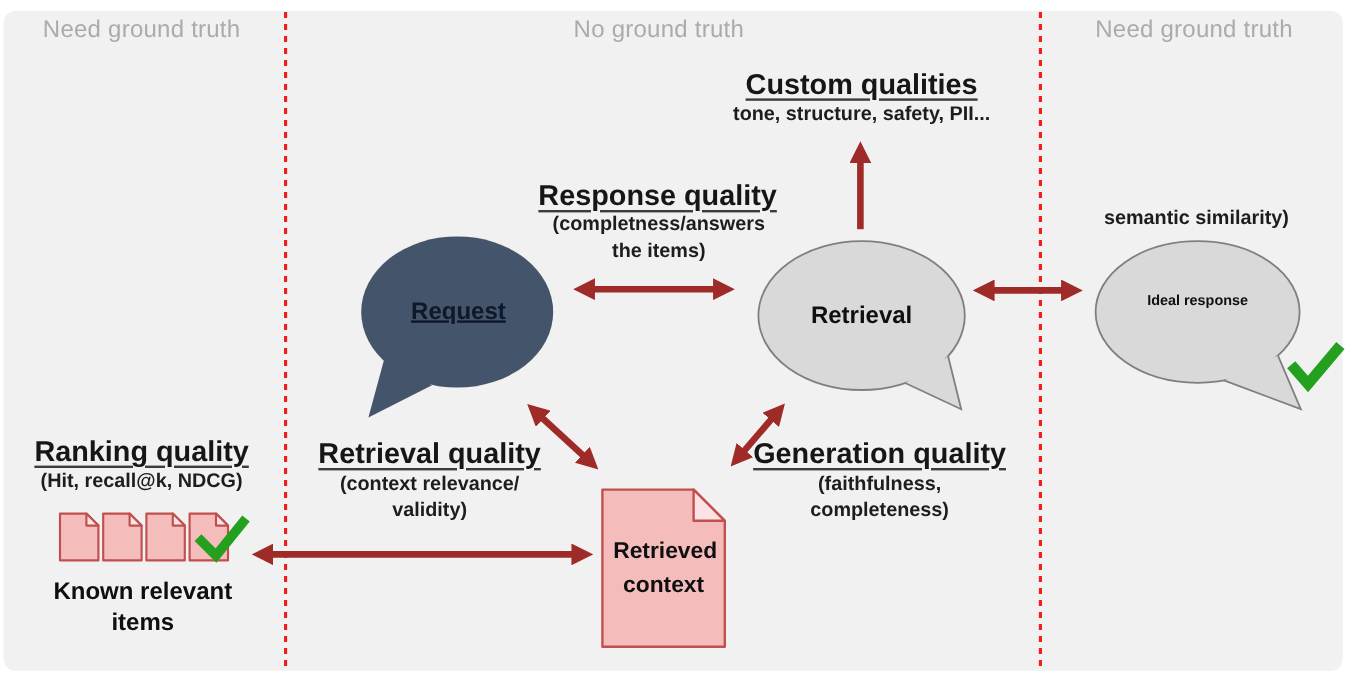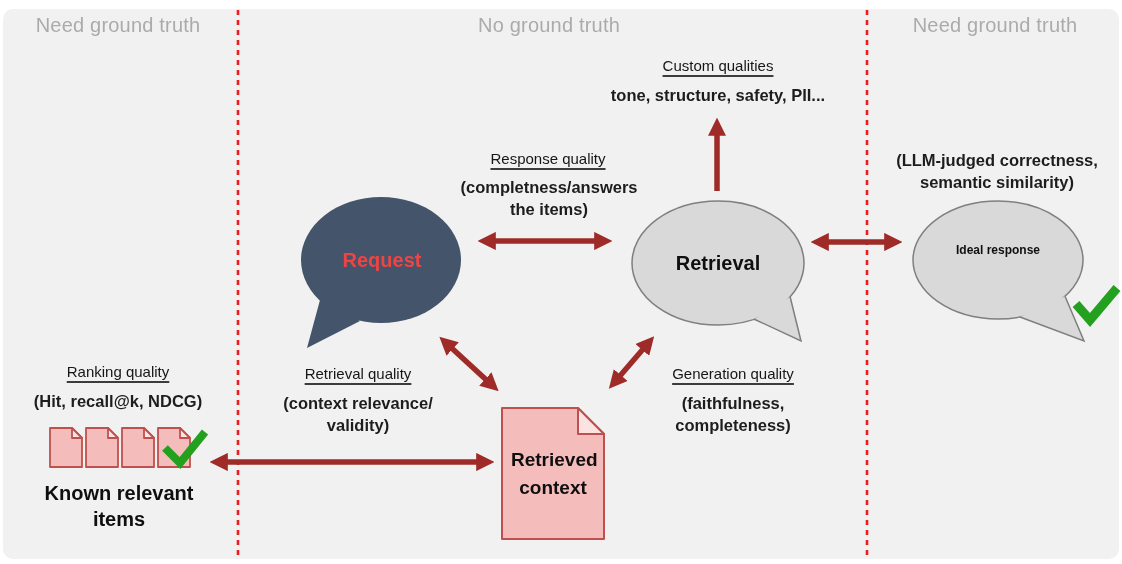--- a/index.html
+++ b/index.html
@@ -8,27 +8,28 @@
     font-family:"Liberation Sans","DejaVu Sans",sans-serif;overflow:hidden;
   }
   .panel{
     position:absolute;left:3px;top:9px;width:1116px;height:550px;
     background:#f2f1f1;border-radius:10px;
   }
   svg.underlay{position:absolute;left:0;top:0;}
   .txt{position:absolute;transform:translateX(-50%);text-align:center;color:#1d1d1d;}
   .sec-label{font-size:20px;color:#ababab;white-space:nowrap;letter-spacing:.2px;}
   .anno-title{
-    font-size:15px;white-space:nowrap;color:#161616;
+    font-size:24px;white-space:nowrap;color:#161616;
     text-decoration:underline;text-underline-offset:4px;text-decoration-thickness:1.5px;
     text-decoration-color:#3c3c3c;
+    font-weight:bold;
   }
   .anno-line{font-size:16.5px;line-height:22px;white-space:nowrap;color:#1d1d1d;font-weight:bold;}
   .node-label{font-weight:bold;font-size:20px;color:#0f0f0f;}
-  .node-label.white{color:#ef4444;}
+  .node-label.white{color:#0f172a;text-decoration:underline;}
 </style>
 </head>
 <body>
 
 <div class="stage">
   <div class="panel"></div>
 
   <svg class="underlay" width="1122" height="564" viewBox="0 0 1122 564">
     <defs>
       <marker id="ah" viewBox="0 0 10 10" refX="6.5" refY="5" markerWidth="3.3" markerHeight="3.3" orient="auto-start-reverse">
@@ -91,21 +92,20 @@
   <div class="txt sec-label" style="left:549px;top:14px">No ground truth</div>
   <div class="txt sec-label" style="left:995px;top:14px">Need ground truth</div>
 
   <div class="txt anno-title" style="left:718px;top:57px">Custom qualities</div>
   <div class="txt anno-line" style="left:718px;top:84px">tone, structure, safety, PII...</div>
 
   <div class="txt anno-title" style="left:548px;top:150px">Response quality</div>
   <div class="txt anno-line" style="left:549px;top:176px">(completness/answers</div>
   <div class="txt anno-line" style="left:549px;top:198px">the items)</div>
 
-  <div class="txt anno-line" style="left:997px;top:149px">(LLM-judged correctness,</div>
   <div class="txt anno-line" style="left:997px;top:171px">semantic similarity)</div>
 
   <div class="txt anno-title" style="left:118px;top:363px">Ranking quality</div>
   <div class="txt anno-line" style="left:118px;top:390px">(Hit, recall@k, NDCG)</div>
 
   <div class="txt anno-title" style="left:358px;top:365px">Retrieval quality</div>
   <div class="txt anno-line" style="left:358px;top:392px">(context relevance/</div>
   <div class="txt anno-line" style="left:358px;top:414px">validity)</div>
 
   <div class="txt anno-title" style="left:733px;top:365px">Generation quality</div>

